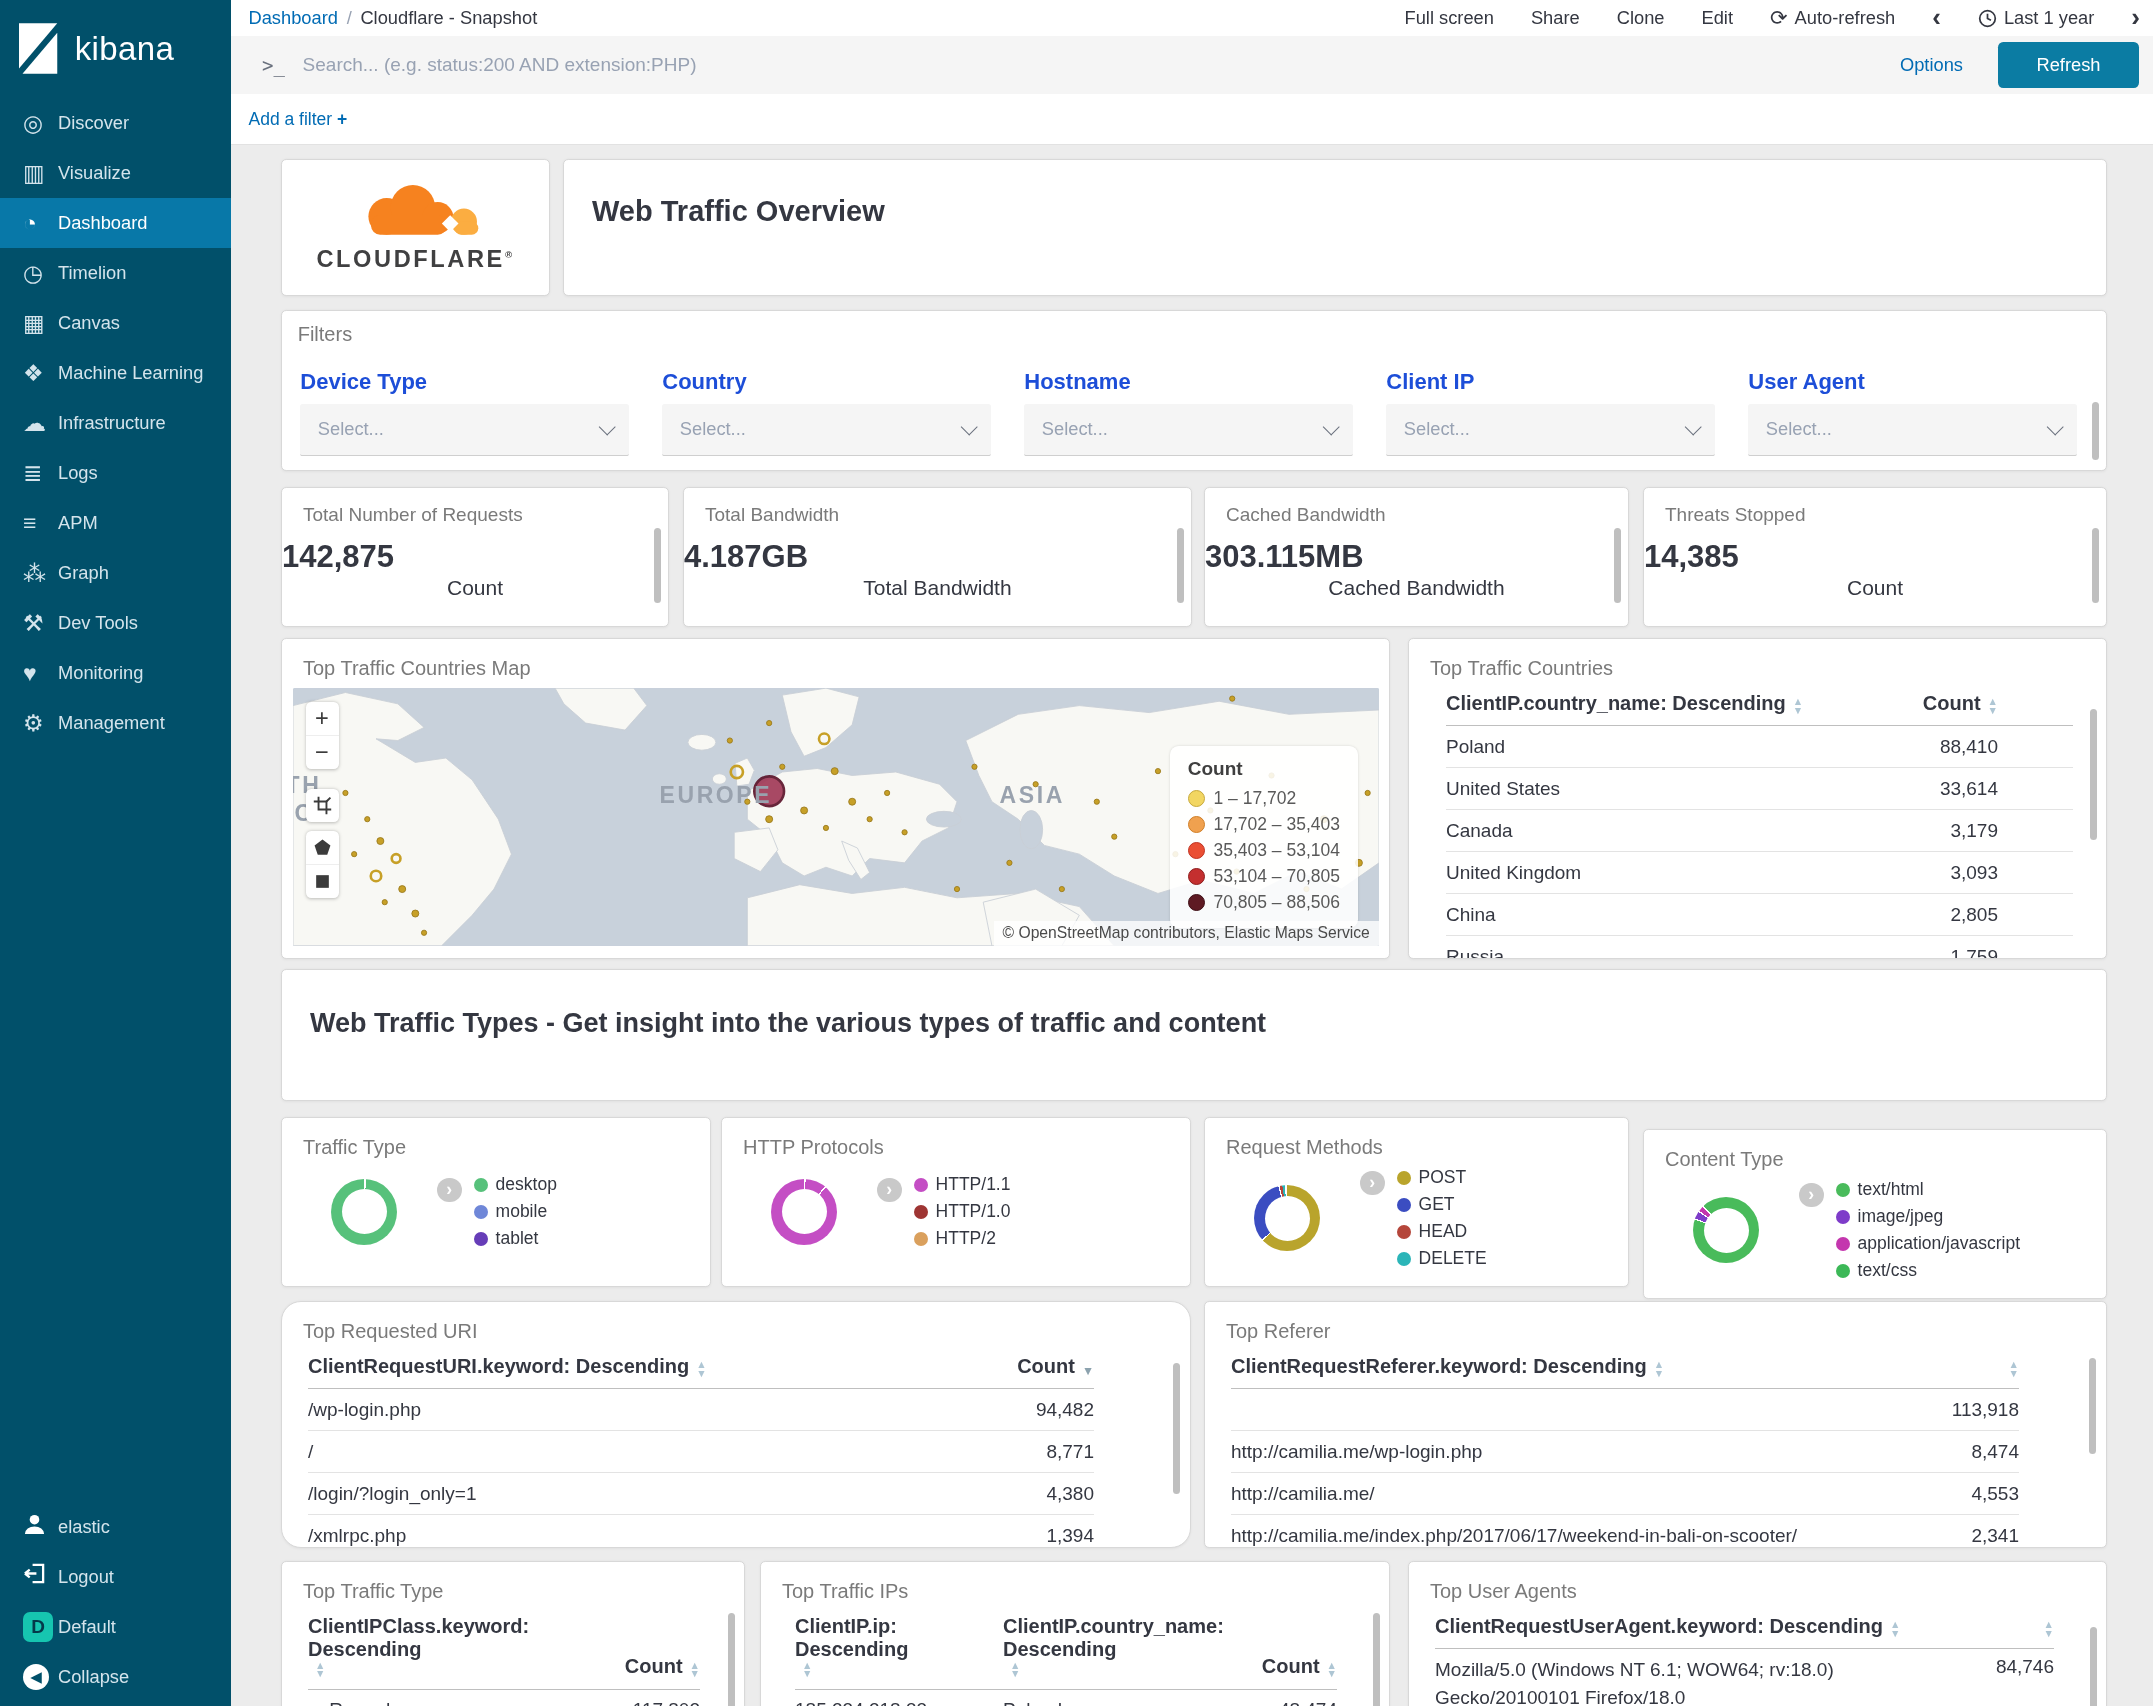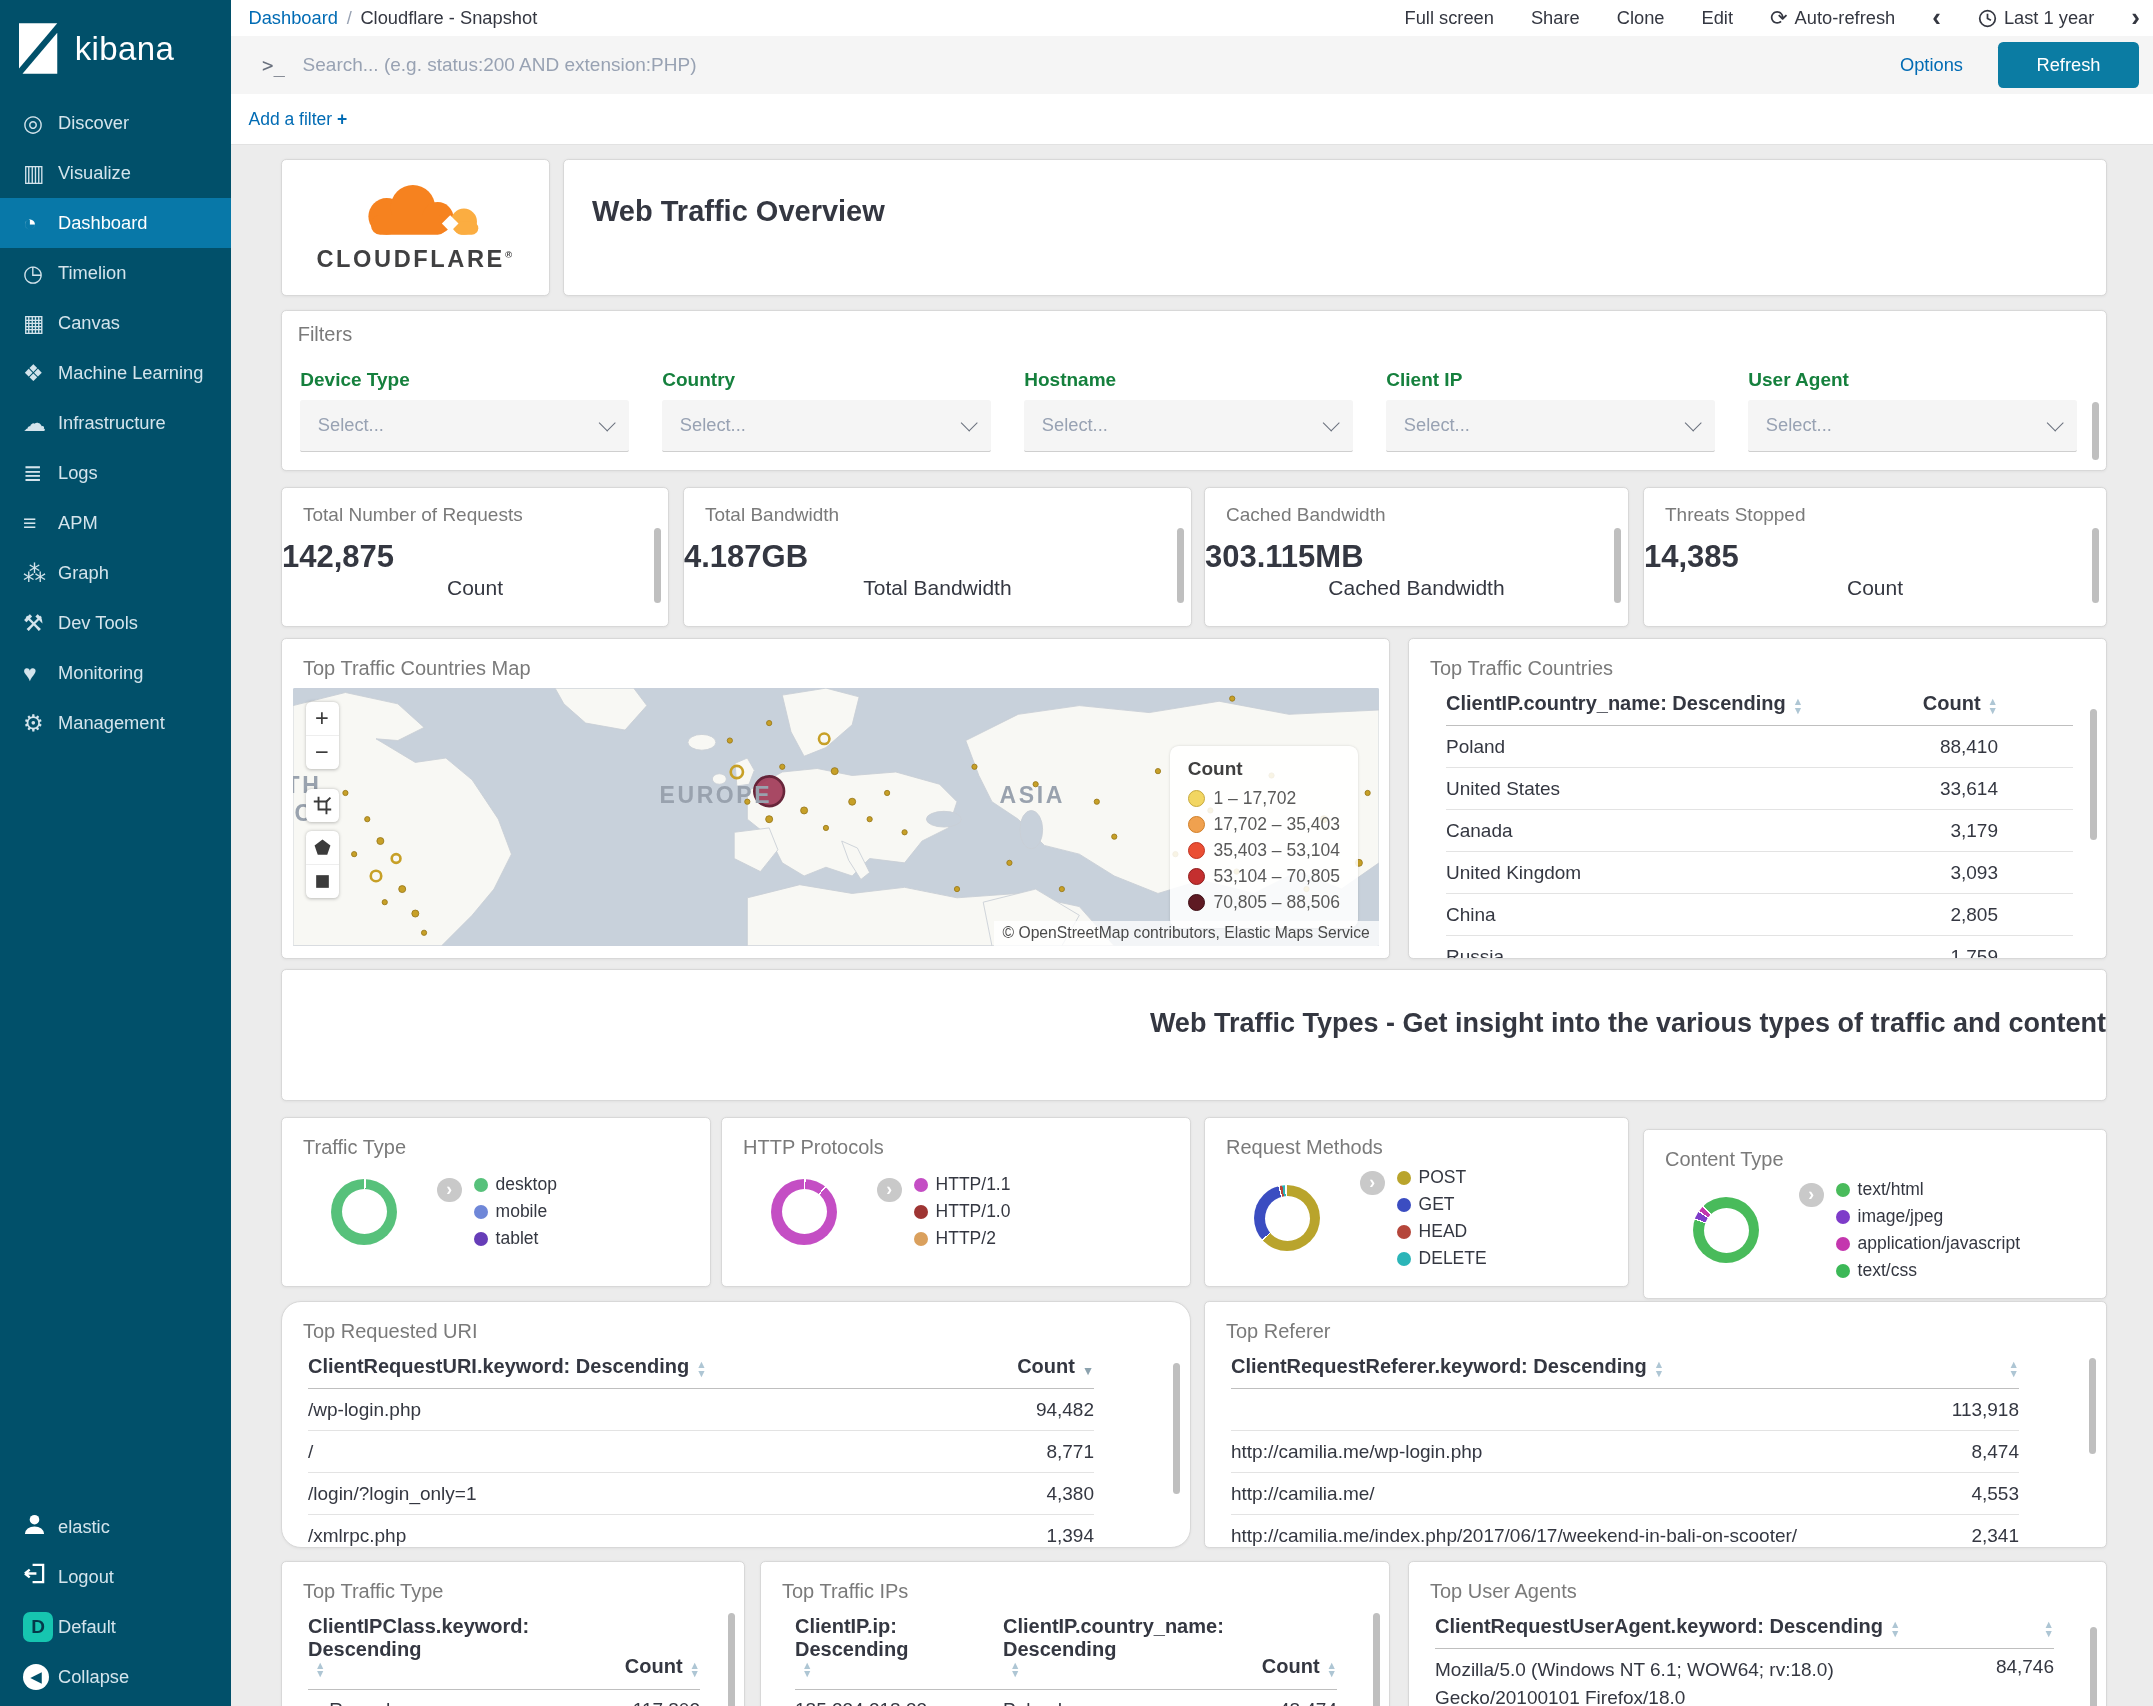--- a/index.html
+++ b/index.html
@@ -52,21 +52,21 @@
 
   
   .cf-panel{display:flex;flex-direction:column;align-items:center;justify-content:center;gap:3.5px;}
   .cf-word{font-size:23.6px;font-weight:700;letter-spacing:2.6px;color:#404041;}
   .cf-word sup{font-size:9.6px;}
   .ov-title{font-size:29px;font-weight:600;color:#343741;padding:35px 0 0 28px;}
 
   
   .f-fields{display:flex;gap:33px;padding:23px 0 0 18.3px;}
   .f-field{width:329px;}
-  .f-label{font-size:19px;font-weight:700;color:#15803d;margin-bottom:8.7px;}
+  .f-label{font-size:22px;font-weight:700;color:#1d4ed8;margin-bottom:8.7px;}
   .f-select{position:relative;height:51px;background:#F5F5F5;border-bottom:0.9px solid #CFCFCF;border-radius:2.6px;
             display:flex;align-items:center;padding:0 17.5px;font-size:18.3px;color:#98A2B3;cursor:pointer;}
   .f-select .vchev{position:absolute;right:15.7px;top:17.5px;width:11.4px;height:11.4px;
             border-right:1.7px solid #69707D;border-bottom:1.7px solid #69707D;transform:rotate(45deg);}
 
   
   .m-value{text-align:left;font-size:31px;font-weight:700;color:#343741;margin-top:13px;}
   .m-sub{text-align:center;font-size:21px;color:#343741;margin-top:1.7px;}
 
   
@@ -104,21 +104,21 @@
   .map-btn:last-child{border-bottom:none;}
   .map-lbl{position:absolute;font-size:23px;font-weight:700;color:#99A2AE;letter-spacing:2.6px;z-index:2;}
   .map-legend{position:absolute;right:21px;top:58px;background:rgba(255,255,255,.88);border-radius:8.7px;
               padding:12.2px 17.5px;z-index:3;box-shadow:0 0.9px 2.6px rgba(0,0,0,.15);}
   .map-legend .t{font-size:19px;font-weight:700;color:#3F3F3F;margin-bottom:5.2px;}
   .ml-item{display:flex;align-items:center;gap:8.7px;font-size:17.5px;color:#595959;line-height:26px;}
   .ml-dot{width:15px;height:15px;border-radius:50%;border:1.7px solid transparent;flex:0 0 15px;}
   .attribution{position:absolute;right:0;bottom:0;background:rgba(255,255,255,.78);font-size:15.7px;color:#4A4A4A;
                padding:3.5px 8.7px;z-index:3;}
 
-  .banner-title{font-size:27px;font-weight:700;color:#343741;padding:38px 0 0 28px;text-align:right;}
+  .banner-title{font-size:27px;font-weight:700;color:#343741;padding:38px 0 0 28px;}
 
   .th{display:inline-flex;align-items:flex-end;flex-wrap:wrap;}
 </style>
 </head>
 <body>
 
 <div id="app">
 
   <aside class="sidebar">
     <div class="logo-row">

